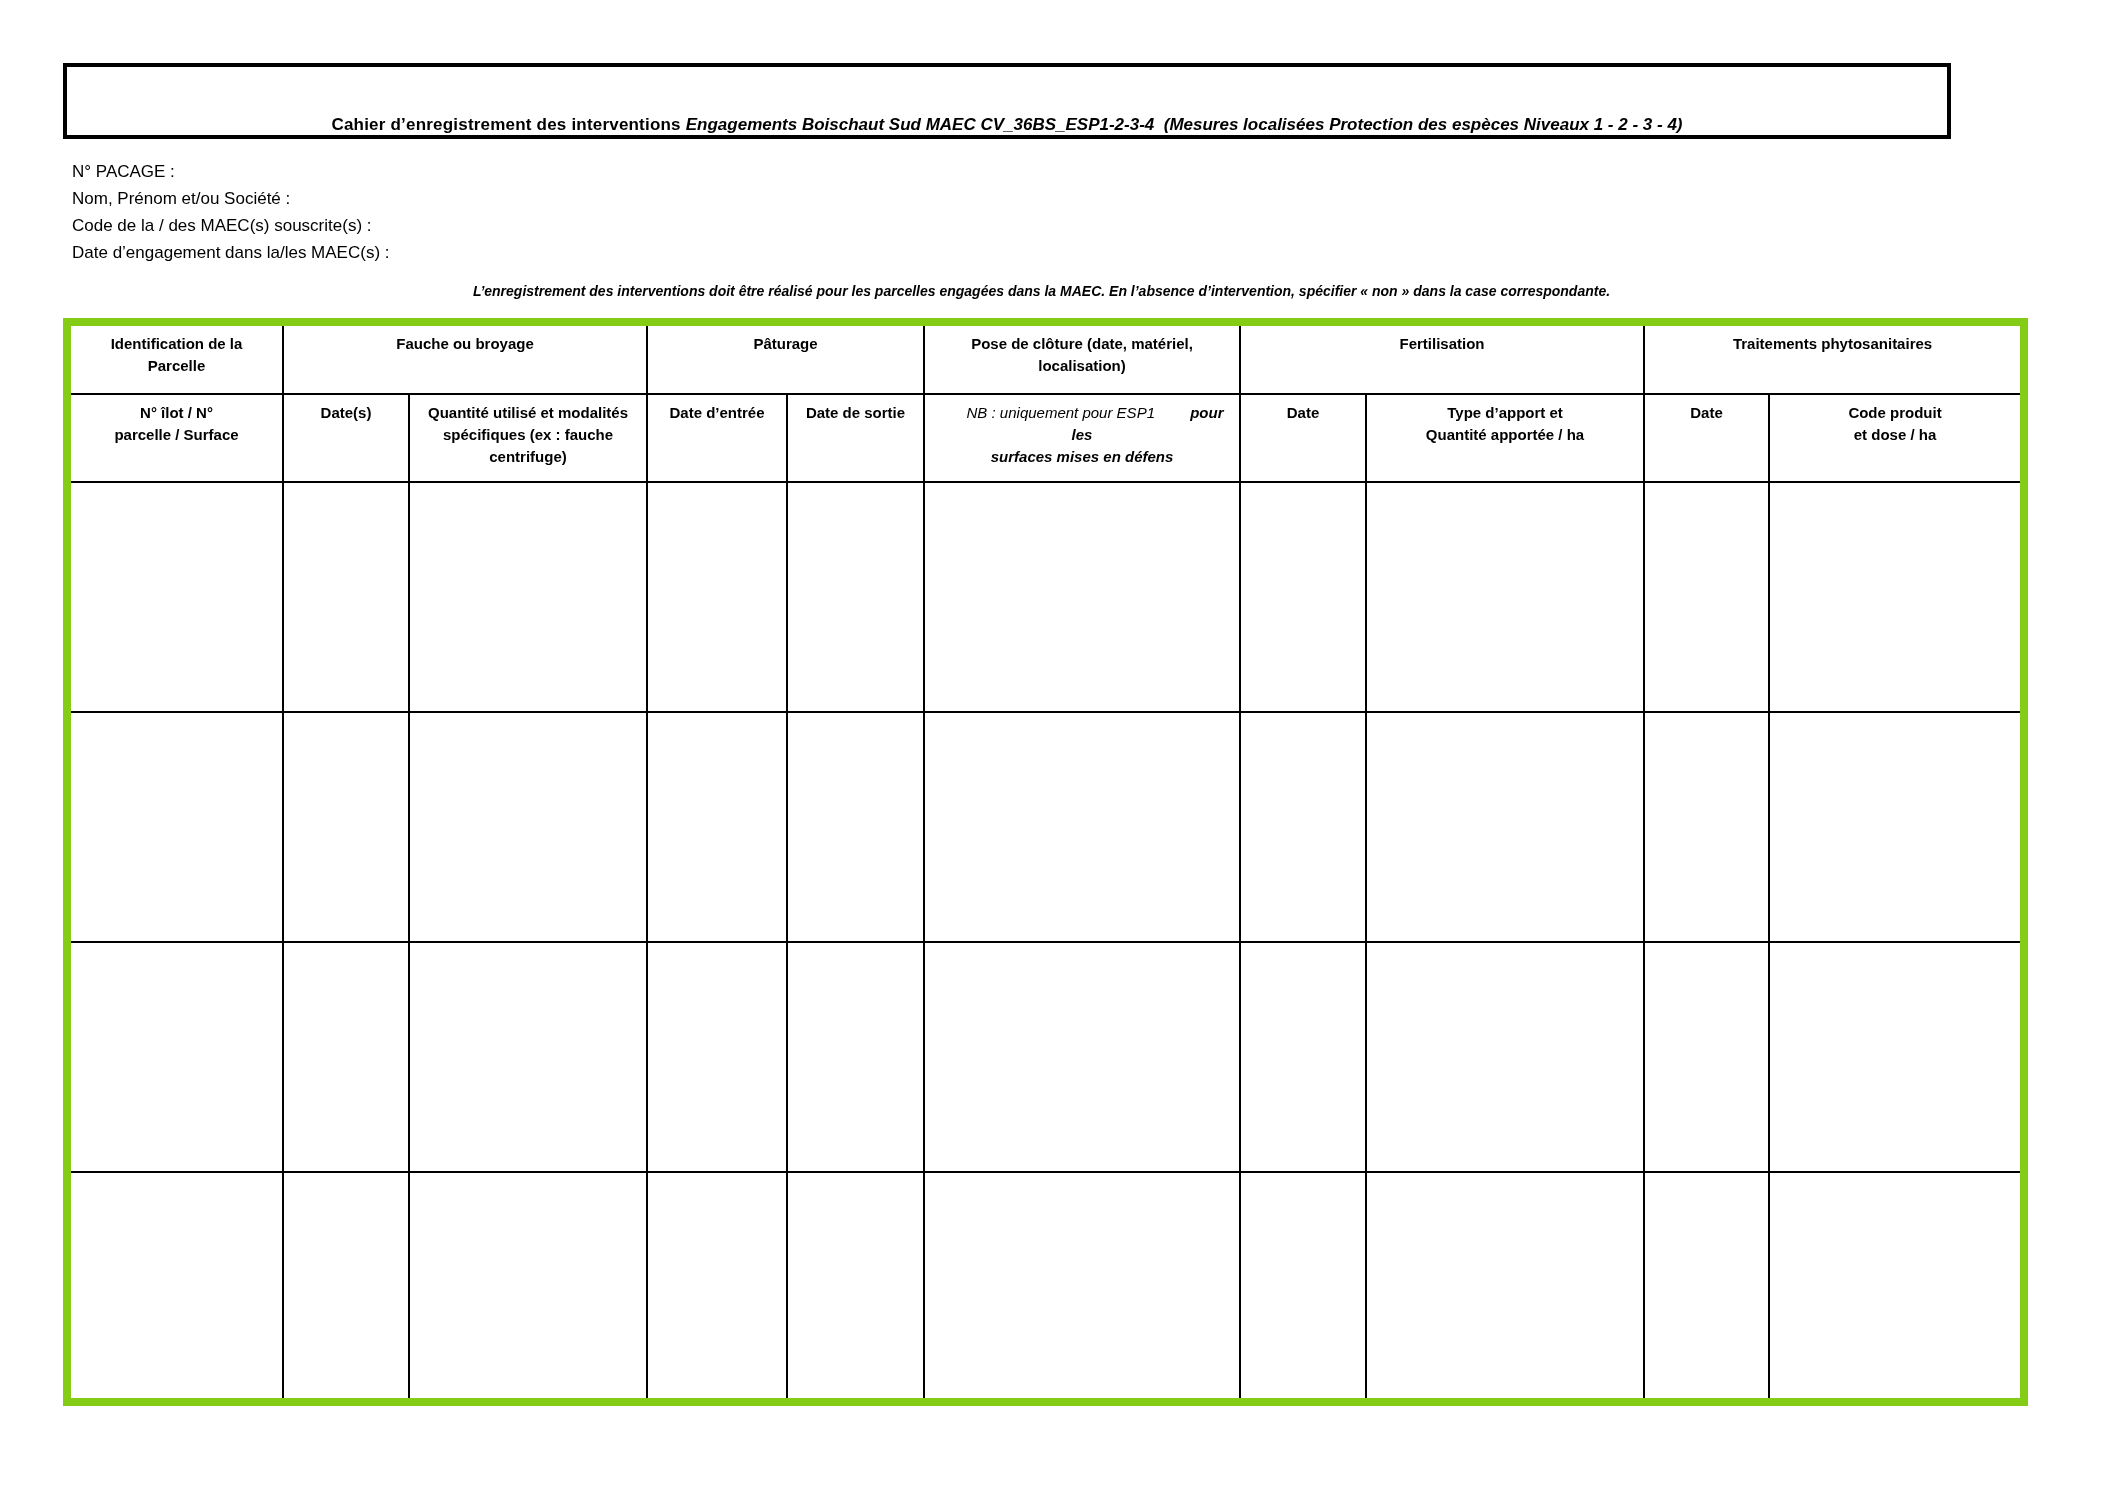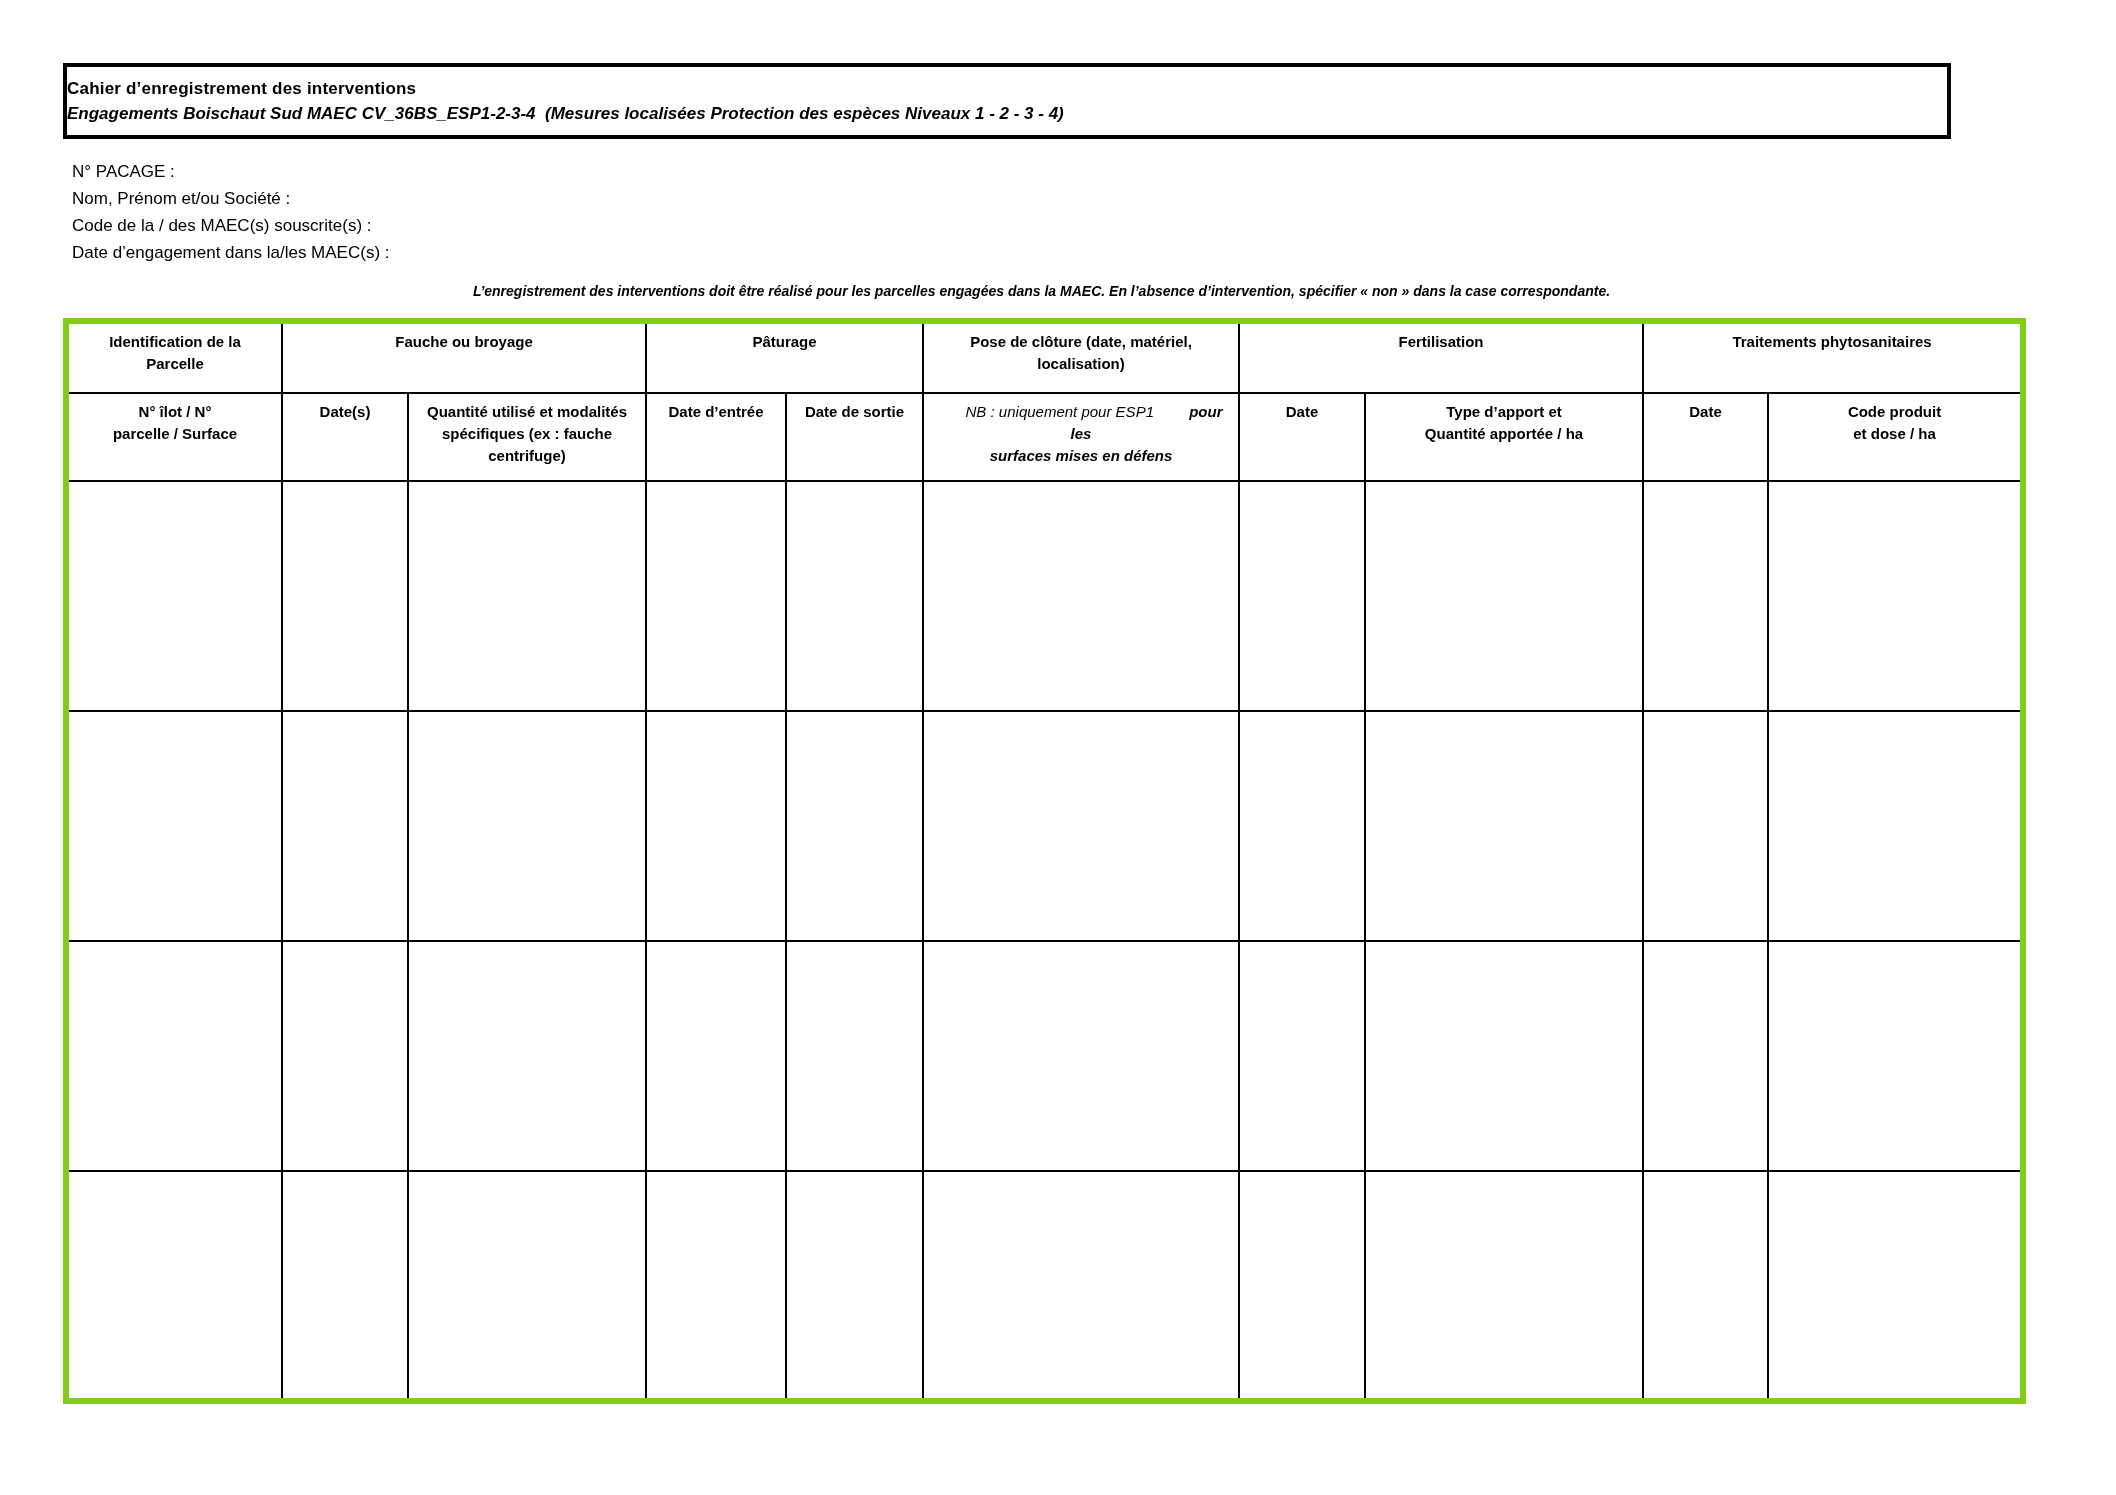--- a/index.html
+++ b/index.html
@@ -14,22 +14,22 @@
 
   
   .title-box {
     position: absolute;
     left: 63px;
     top: 63px;
     width: 1888px;
     height: 76px;
     border: 4px solid #000;
     display: flex;
-    flex-direction: column;
-    align-items: flex-start;
+    flex-direction: row;
+    align-items: flex-end;
     justify-content: center;
     gap: 5px;
     background: #fff;
   }
   .doc-title {
     font-size: 17px;
     font-weight: bold;
     letter-spacing: 0.2px;
   }
   .doc-subtitle {
@@ -66,21 +66,21 @@
   }
 
   
   table.interventions {
     position: absolute;
     left: 63px;
     top: 318px;
     width: 1957px;
     table-layout: fixed;
     border-collapse: collapse;
-    border: 6px solid #84cc16;
+    border: 8px solid #84cc16;
     background: #fff;
   }
   table.interventions th,
   table.interventions td {
     border: 2px solid #000;
     background: #fff;
   }
   table.interventions th {
     font-size: 15px;
     font-weight: bold;

